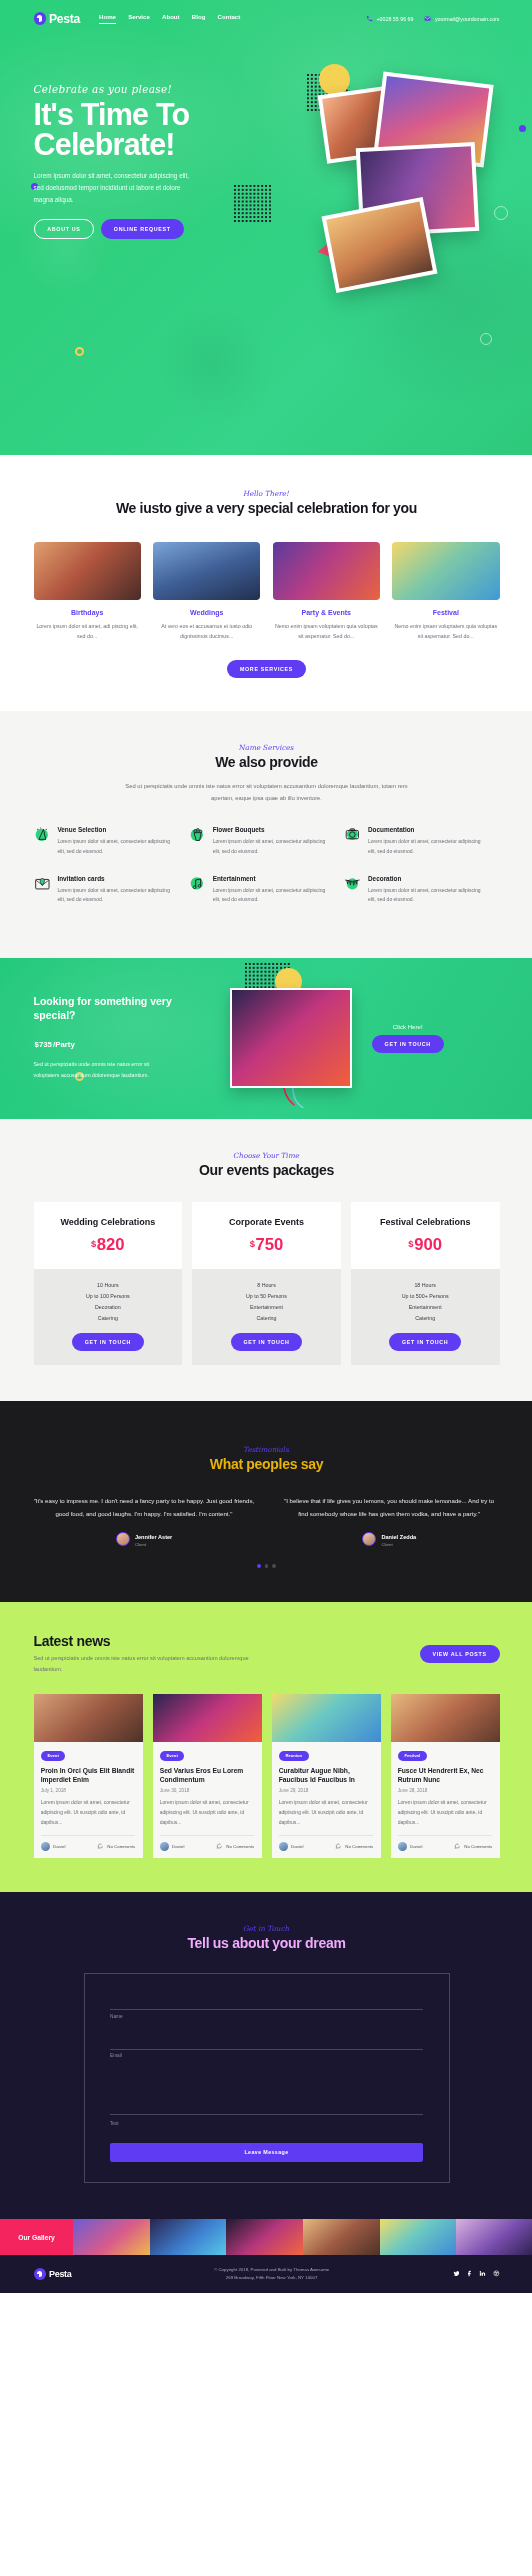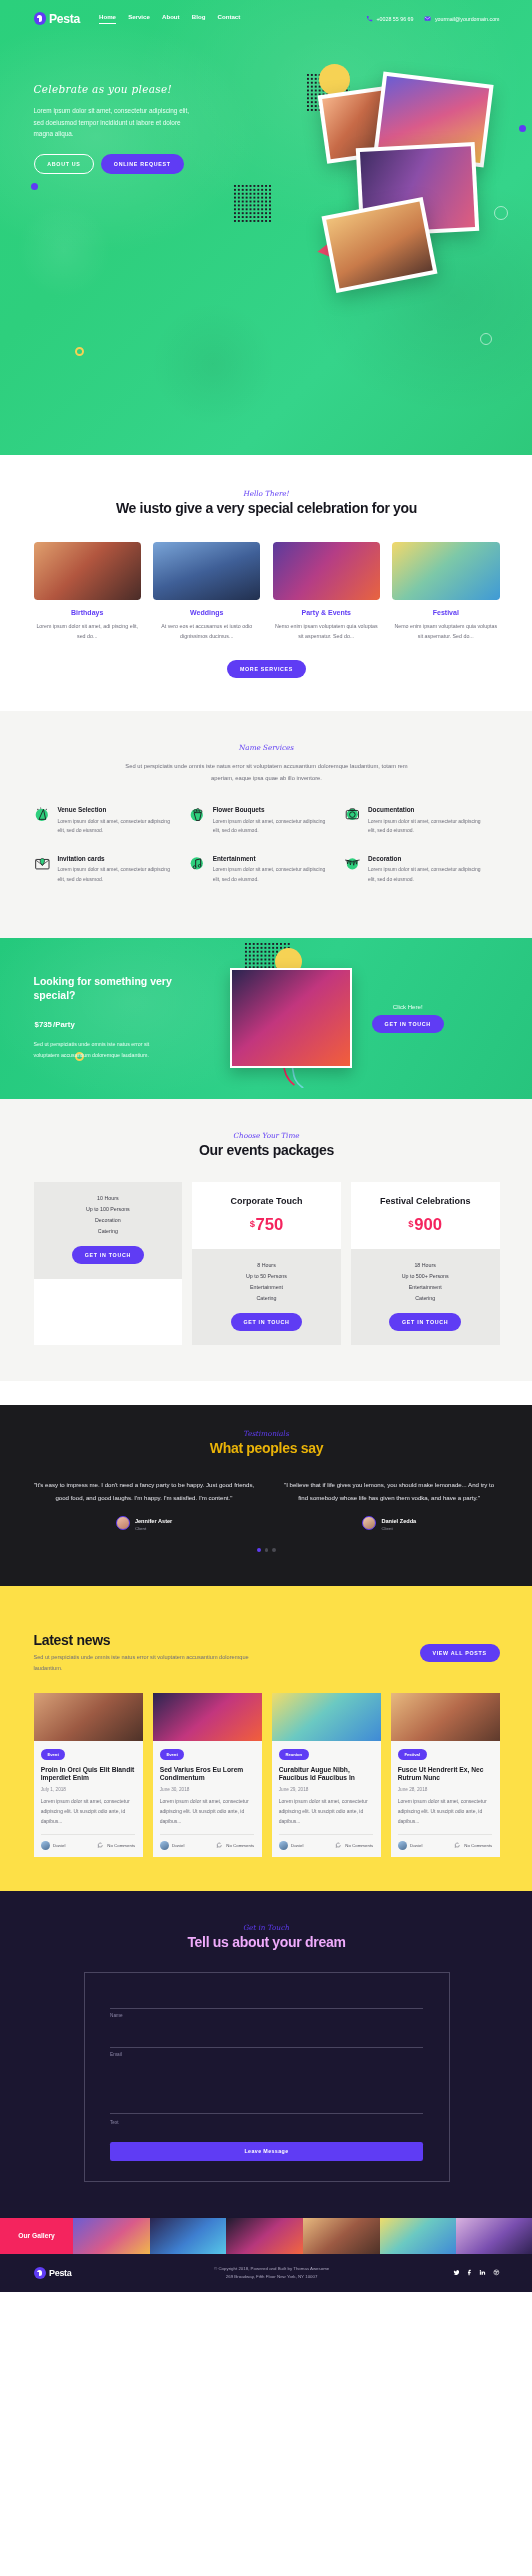--- a/index.html
+++ b/index.html
@@ -177,39 +177,39 @@
   .pk{ flex:1; background:#fff; }
   .pk-top{ padding:14.4px 5.6px 13.3px; text-align:center; background:#fff; }
   .pk-name{ font-size:9px; font-weight:bold; line-height:1.22; color:#17171f; }
   .pk-price{ color:#f4245e; font-size:16.7px; font-weight:bold; margin-top:7.8px; }
   .pk-price i{ font-style:normal; font-size:9.4px; vertical-align:3.3px; margin-right:0.6px; }
   .pk-body{ background:#e9e9e7; padding:13.3px 5.6px 14.4px; text-align:center; }
   .pk-body li{ list-style:none; font-size:5.3px; color:#3b3b46; margin-bottom:5px; }
   .pk-btn{ margin-top:6.7px; }
 
   
-  .testi{ background:#1b1b1e; padding:24px 0 34px;margin-top:24px; }
+  .testi{ background:#1b1b1e; padding:44px 0 34px; }
   .testi .sec-title{ color:#eab308; }
   .testi-grid{ display:flex; gap:24.4px; margin-top:21px; }
   .tst{ flex:1; }
   .tst-q{ color:#e8e8ee; font-size:6.1px; line-height:2.05; text-align:center; }
   .tst-who{ display:flex; gap:5px; align-items:center; justify-content:center; margin-top:11px; }
   .avatar{
     width:14.4px;height:14.4px;border-radius:50%;border:1.1px solid #5f3cf4;
     background:linear-gradient(150deg,#f0c0a8,#b97a63); flex:0 0 auto;
   }
   .avatar.m{ background:linear-gradient(150deg,#f3cdb2,#a9785d); }
   .tst-n{ color:#fff; font-size:5.6px; font-weight:bold; }
   .tst-r{ color:#9a9aa6; font-size:4.4px; margin-top:1.1px; }
   .dots-nav{ display:flex; gap:3.3px; justify-content:center; margin-top:16.7px; }
   .dot{ width:3.9px;height:3.9px;border-radius:50%;background:#4a4a52; }
   .dot.on{ background:#5f3cf4; }
 
   
-  .news{ background:#fde047; padding:46px 0 34px; }
+  .news{ background:#bef264; padding:31px 0 34px; }
   .news-head{ display:flex; align-items:center; }
   .news-head h2{ font-size:14px; font-weight:bold; letter-spacing:-0.3px; color:#17171f; }
   .news-head p{ font-size:5.6px; color:#6e6e7a; line-height:1.95; margin-top:4.4px; max-width:222px; }
   .news-grid{ display:flex; gap:10px; margin-top:19px; }
   .card{ flex:1; background:#f7f7f6; display:flex; flex-direction:column; }
   .card-img{ height:48px; }
   .ci-1{ background:linear-gradient(140deg,#d8a178,#9c5a43 50%,#4e3228); }
   .ci-2{ background:linear-gradient(140deg,#2a2550,#c2367e 50%,#f25f3a); }
   .ci-3{ background:linear-gradient(140deg,#f0dc6a,#6bc9c2 45%,#3f8ad6); }
   .ci-4{ background:linear-gradient(140deg,#e7b97f,#b4694a 50%,#5e3a2c); }
@@ -305,20 +305,24 @@
               </svg>
           </span>
           <span>yourmail@yourdomain.com</span>
         </span>
       </div>
     </nav>
 
     <div class="hero-inner">
       <div class="hero-copy">
         <div class="script">Celebrate as you please!</div>
+        <h1 class="hero-title">
+          <span>It's Time To</span><br>
+          <span>Celebrate!</span>
+        </h1>
         <p class="hero-sub">Lorem ipsum dolor sit amet, consectetur adipiscing elit, sed doeiusmod tempor incididunt ut labore et dolore magna aliqua.</p>
         <div class="hero-btns">
           <button class="btn btn-ghost">ABOUT US</button>
           <button class="btn btn-purple">ONLINE REQUEST</button>
         </div>
       </div>
     </div>
   </div>
 
   <div class="hero-art">
@@ -378,20 +382,21 @@
 
     <div class="center mt34">
       <button class="btn btn-purple">MORE SERVICES</button>
     </div>
   </div>
 </section>
 
 <section class="other">
   <div class="wrap">
     <div class="sec-kicker">Name Services</div>
+    <h2 class="sec-title">We also provide</h2>
     <p class="sec-desc">Sed ut perspiciatis unde omnis iste natus error sit voluptatem accusantium doloremque laudantium, totam rem aperiam, eaque ipsa quae ab illo inventore.</p>
 
     <div class="svc-grid">
       <div class="svc">
         <span class="svc-ic">
           <svg viewBox="0 0 30 30" width="16.7" height="16.7">
               <circle cx="14" cy="16" r="11" fill="#2ecf7d"></circle>
               <path d="M9 24 L17 6 L21 24 Z" fill="none" stroke="#1b1b1e" stroke-width="1.6"></path>
               <circle cx="7" cy="6" r="1.2" fill="#1b1b1e"></circle>
               <circle cx="12" cy="3.5" r="1" fill="#1b1b1e"></circle>
@@ -503,33 +508,37 @@
   </div>
 </section>
 
 <section class="packages">
   <div class="wrap">
     <div class="sec-kicker">Choose Your Time</div>
     <h2 class="sec-title">Our events packages</h2>
 
     <div class="pk-grid">
       <div class="pk">
+        <div class="pk-top">
+          <div class="pk-name">Wedding Celebrations</div>
+          <div class="pk-price"><i>$</i><span>820</span></div>
+        </div>
         <div class="pk-body">
           <ul>
             <li>10 Hours</li>
             <li>Up to 100 Persons</li>
             <li>Decoration</li>
             <li>Catering</li>
           </ul>
           <button class="btn btn-purple pk-btn">GET IN TOUCH</button>
         </div>
       </div>
       <div class="pk">
         <div class="pk-top">
-          <div class="pk-name">Corporate Touch</div>
+          <div class="pk-name">Corporate Events</div>
           <div class="pk-price"><i>$</i><span>750</span></div>
         </div>
         <div class="pk-body">
           <ul>
             <li>8 Hours</li>
             <li>Up to 50 Persons</li>
             <li>Entertainment</li>
             <li>Catering</li>
           </ul>
           <button class="btn btn-purple pk-btn">GET IN TOUCH</button>

